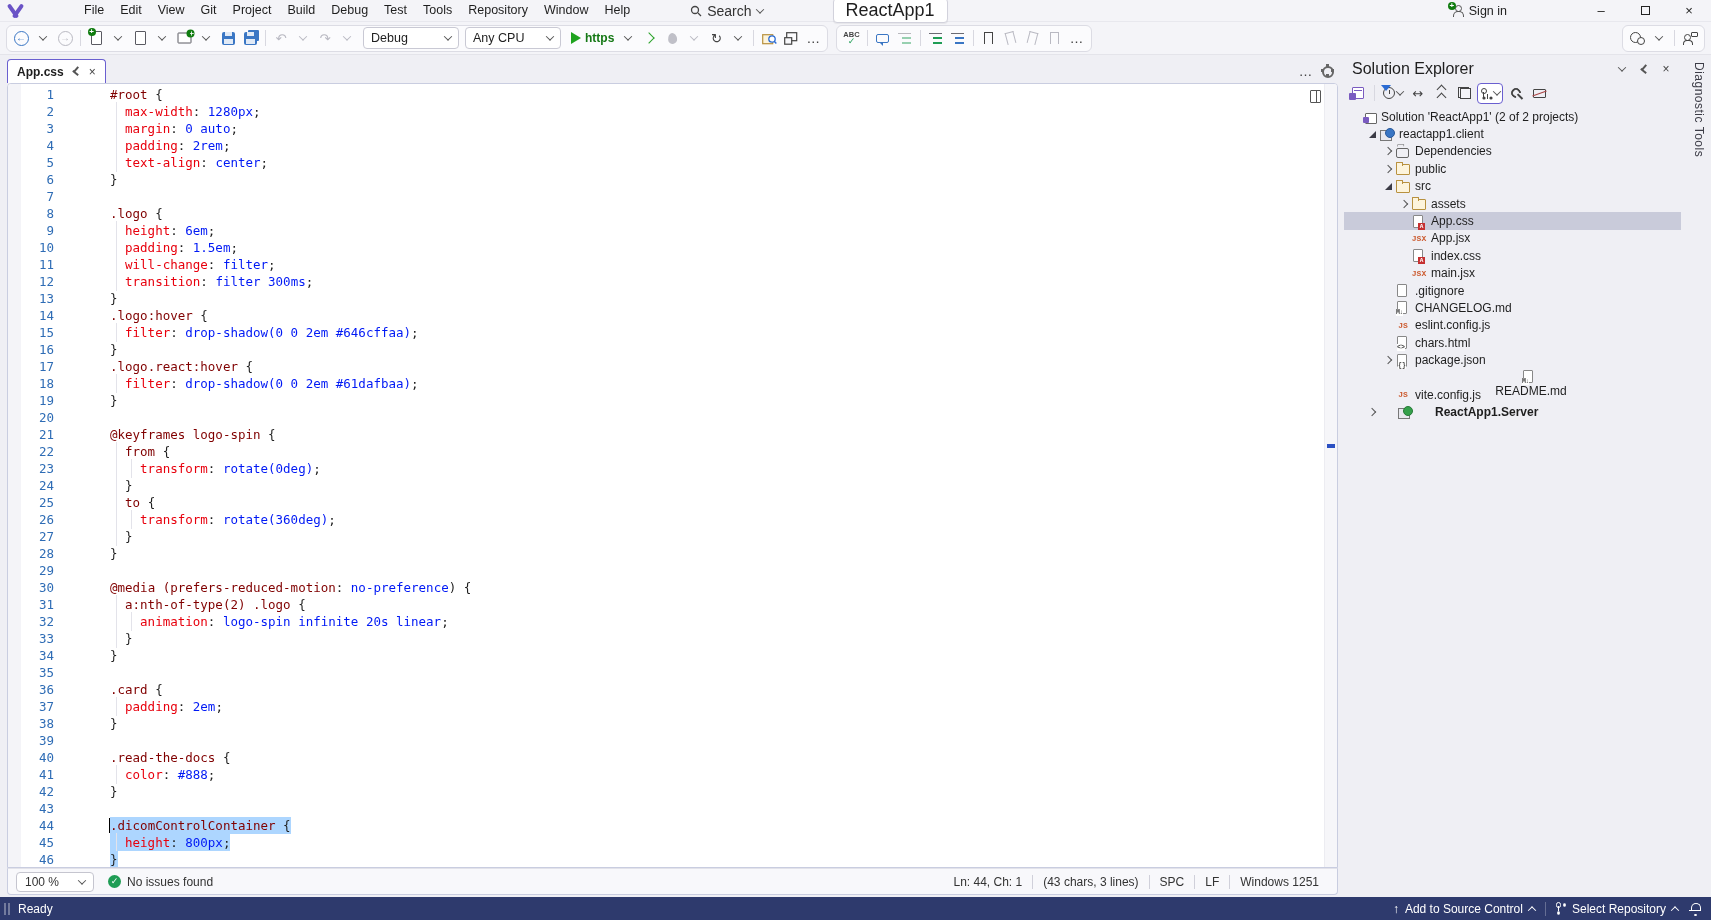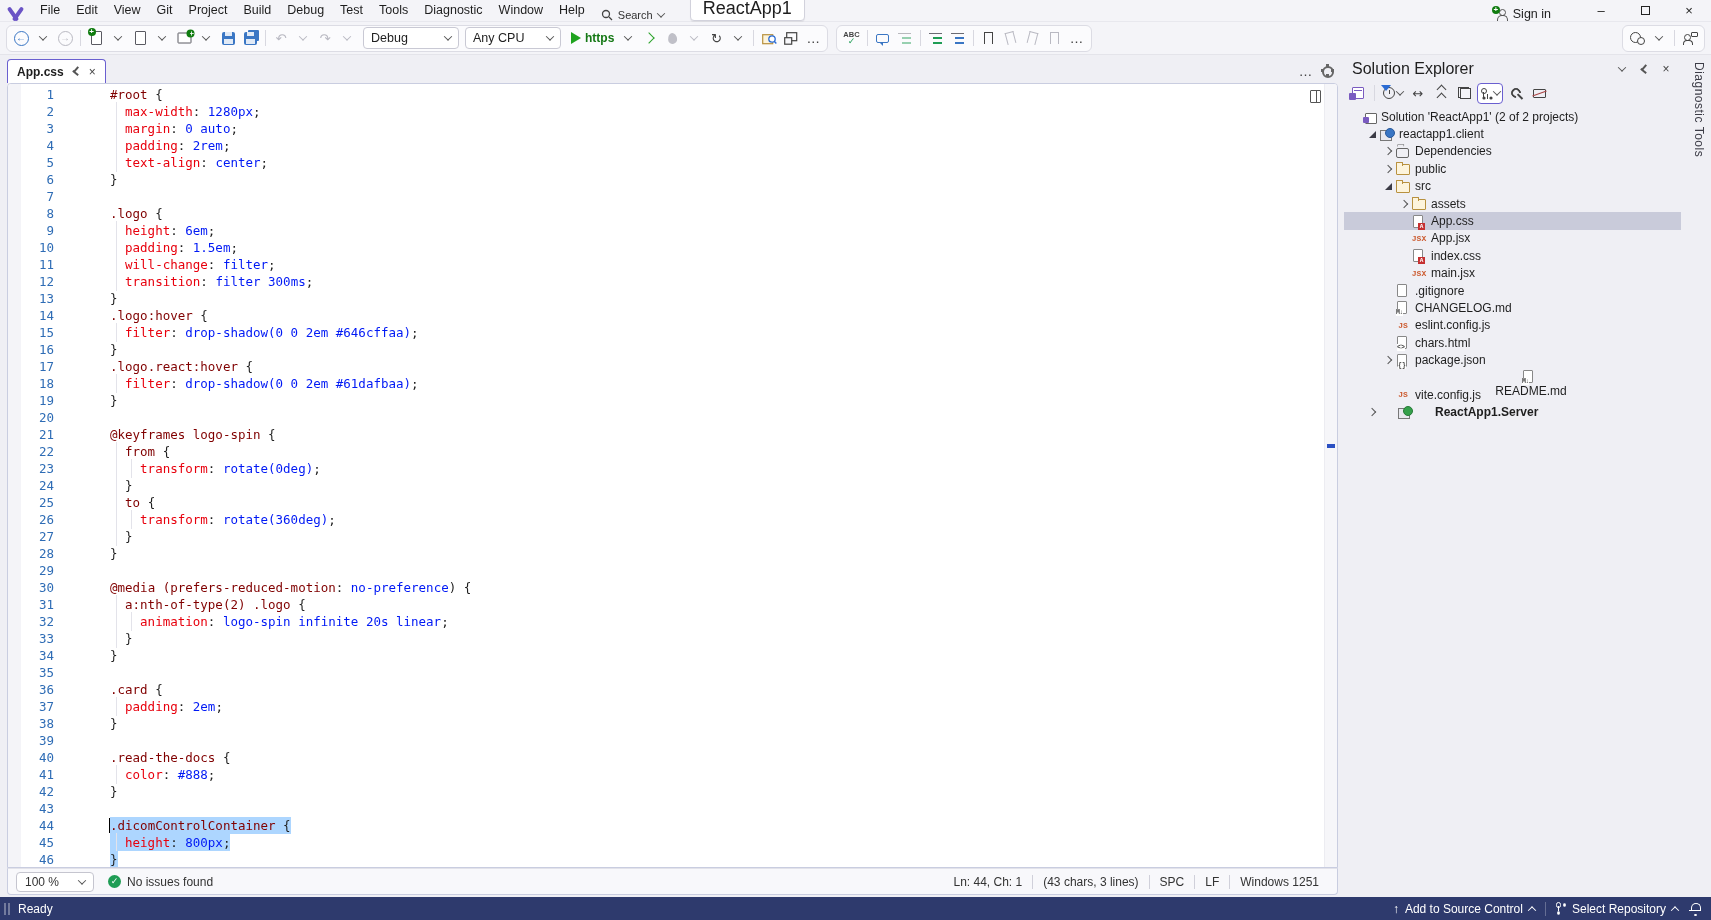--- a/index.html
+++ b/index.html
@@ -5,28 +5,28 @@
   :root{
     --accent:#6a5fd0; --selection:#ADD6FF; --tree-sel:#c9cbda;
     --statusbar-bg:#2e3a6d; --chrome:#f4f4f8; --chrome2:#efeff4;
     --border:#dcdce4; --run-green:#1fa31f;
   }
   *{box-sizing:border-box; margin:0; padding:0;}
   html,body{width:1711px;height:920px;overflow:hidden;}
   body{font-family:"Liberation Sans","DejaVu Sans",sans-serif;font-size:12px;color:#1e1e1e;background:var(--chrome2);}
 
   
-  .titlebar{height:22px;background:var(--chrome);display:flex;align-items:flex-end;border-bottom:1px solid #e8e8ee;}
+  .titlebar{height:22px;background:var(--chrome);display:flex;align-items:center;border-bottom:1px solid #e8e8ee;gap:44px;}
   .vs-logo{width:16px;height:14px;margin:0 8px 0 8px;position:relative;flex:0 0 auto;}
   .vs-logo i{position:absolute;width:4px;height:16px;background:#6a53c6;border-radius:2px;top:-1px;}
   .vs-logo i:nth-child(1){left:3px;transform:rotate(-35deg);}
   .vs-logo i:nth-child(2){left:8px;transform:rotate(35deg);}
   .menus{display:flex;align-items:center;height:100%;}
   .menu-item{padding:0 8px;line-height:21px;font-size:12.5px;cursor:default;}
-  .tb-search{display:flex;align-items:center;gap:5px;padding:0 8px;color:#333;font-size:11px;}
+  .tb-search{display:flex;align-items:center;gap:5px;padding:0 8px;color:#333;font-size:14px;}
   .badge-project{background:#fff;border:1px solid #d2d2dc;border-radius:4px;padding:1px 12px;margin-left:18px;font-size:18px;box-shadow:0 1px 1px rgba(0,0,0,.06);}
   .titlebar .spacer{flex:1;}
   .signin{display:flex;align-items:center;gap:5px;margin-right:28px;font-size:12.5px;}
   .person{position:relative;width:13px;height:13px;}
   .person::before{content:"";position:absolute;left:4px;top:1px;width:5px;height:5px;border:1px solid #555;border-radius:50%;}
   .person::after{content:"";position:absolute;left:2px;top:7px;width:9px;height:5px;border:1px solid #555;border-bottom:none;border-radius:5px 5px 0 0;}
   .person .plus{position:absolute;left:-3px;top:-2px;width:8px;height:8px;background:#107c10;border-radius:50%;color:#fff;font-size:8px;line-height:8px;text-align:center;font-weight:bold;}
   .wbtns{display:flex;height:100%;}
   .wbtn{width:44px;display:flex;align-items:center;justify-content:center;font-size:13px;color:#222;}
   .wbtn .sq{width:9px;height:9px;border:1px solid #222;}
@@ -202,21 +202,21 @@
   <div class="menus">
       <span class="menu-item">File</span>
       <span class="menu-item">Edit</span>
       <span class="menu-item">View</span>
       <span class="menu-item">Git</span>
       <span class="menu-item">Project</span>
       <span class="menu-item">Build</span>
       <span class="menu-item">Debug</span>
       <span class="menu-item">Test</span>
       <span class="menu-item">Tools</span>
-      <span class="menu-item">Diagnostic</span>
+      <span class="menu-item">Repository</span>
       <span class="menu-item">Window</span>
       <span class="menu-item">Help</span>
     </div>
   <div class="tb-search">
     <svg width="12" height="12" viewBox="0 0 12 12">
         <circle cx="5" cy="5" r="3.5" fill="none" stroke="#444" stroke-width="1.3"></circle>
         <line x1="8" y1="8" x2="11" y2="11" stroke="#444" stroke-width="1.3"></line>
       </svg>
     <span>Search</span>
     <span class="chev"></span>

